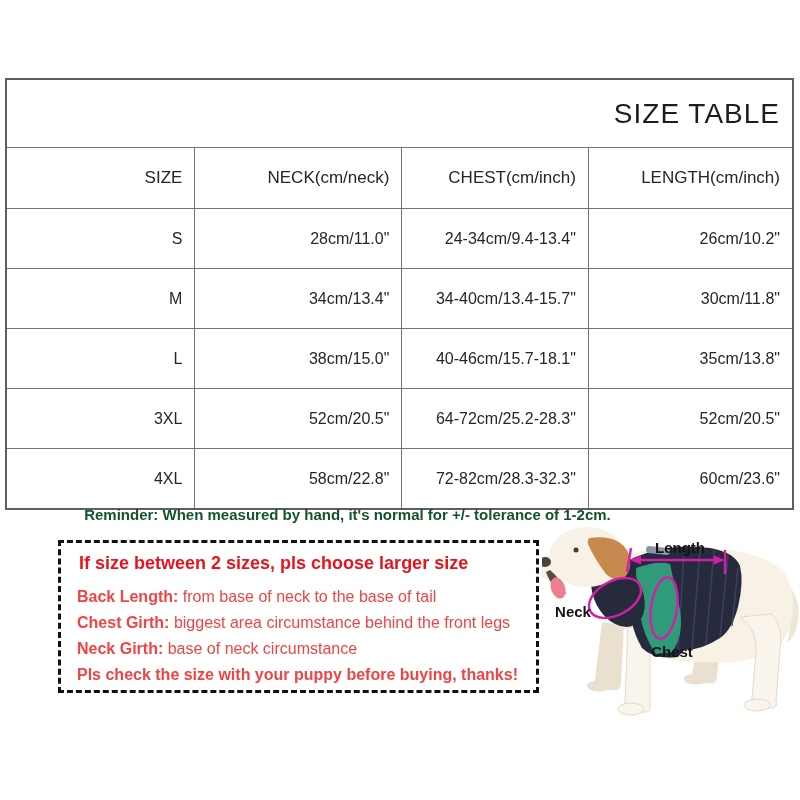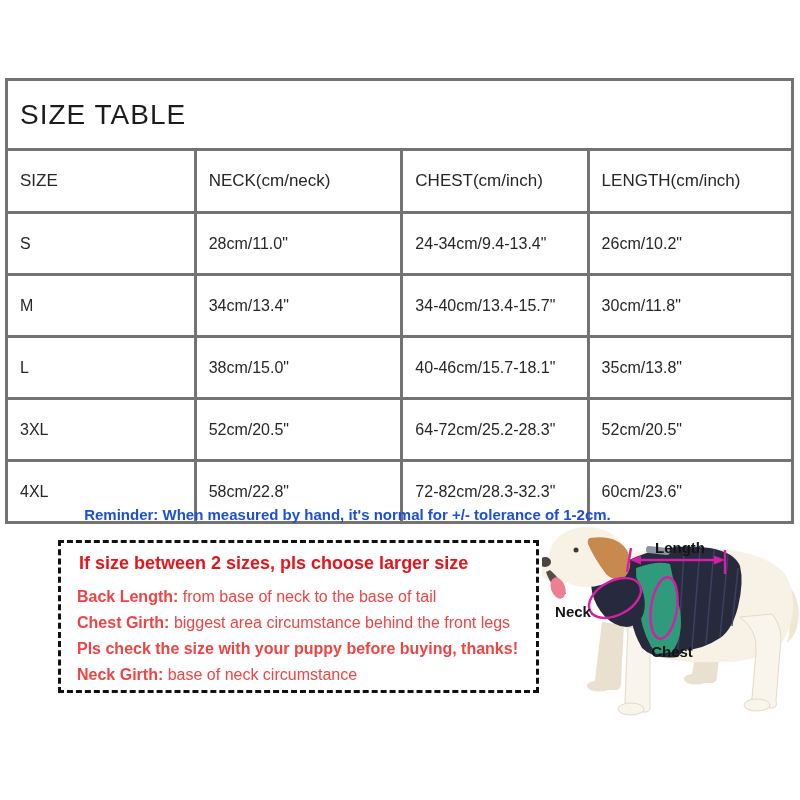--- a/index.html
+++ b/index.html
@@ -7,30 +7,30 @@
     position:relative;width:800px;height:800px;background:#ffffff;overflow:hidden;
     font-family:"Liberation Sans","DejaVu Sans",sans-serif;color:#222;
   }
   
   table.size-table{
     position:absolute;left:5px;top:78px;width:789px;
     border-collapse:collapse;table-layout:fixed;
     border:2px solid #5e5e5e;
   }
   table.size-table td,table.size-table th{
-    border:3px solid #737373;text-align:left;vertical-align:middle;
+    border:1px solid #737373;text-align:right;vertical-align:middle;
     font-weight:normal;color:#262626;padding:12px;
   }
   tr.title-row td{font-size:28px;height:43px;letter-spacing:1px;color:#1c1c1c;}
   tr.head-row th{font-size:17px;height:36px;margin-left:28px;}
   tr.data-row td{font-size:16px;height:35px;}
   
   .reminder{
     position:absolute;left:60px;top:506px;width:575px;text-align:center;
-    font-size:15px;font-weight:bold;color:#1d4ed8;
+    font-size:15px;font-weight:bold;color:#14532d;
   }
   
   .note-box{
     position:absolute;left:58px;top:540px;width:459px;height:141px;
     border:3px dashed #111;padding:6px 0 0 16px;box-sizing:content-box;
   }
   .nb-headline{
     font-size:18px;font-weight:bold;color:#e8141c;margin:4px 16px 10px 2px;
     white-space:nowrap;
   }
@@ -96,22 +96,22 @@
     </tr>
   </tbody>
     </table>
 
   <div class="reminder">Reminder: When measured by hand, it's normal for +/- tolerance of 1-2cm.</div>
 
   <div class="note-box">
     <div class="nb-headline">If size between  2 sizes, pls choose larger size</div>
     <div class="nb-line"><span class="nb-label">Back Length:</span><span> from base of neck to the base of tail</span></div>
     <div class="nb-line"><span class="nb-label">Chest Girth:</span><span> biggest area circumstance behind the front legs</span></div>
+    <div class="nb-line"><span class="nb-label">Neck Girth:</span><span> base of neck circumstance</span></div>
     <div class="nb-line all-bold"><span>Pls check the size with your puppy before buying, thanks!</span></div>
-    <div class="nb-line"><span class="nb-label">Neck Girth:</span><span> base of neck circumstance</span></div>
   </div>
 
   <div class="dog-figure">
     <svg viewBox="0 0 262 205">
 
       <path d="M60 100 L53 158 Q51 168 59 168 L74 168 Q79 168 79 160 L82 103 Z" fill="#e9e0cf"></path>
       <ellipse cx="57" cy="164" rx="12" ry="5.5" fill="#e9e0cf"></ellipse>
       <path d="M162 90 L150 152 Q148 161 156 161 L170 161 Q175 161 175 154 L181 98 Z" fill="#e9e0cf"></path>
       <ellipse cx="154" cy="157" rx="12" ry="5.5" fill="#e9e0cf"></ellipse>
 

